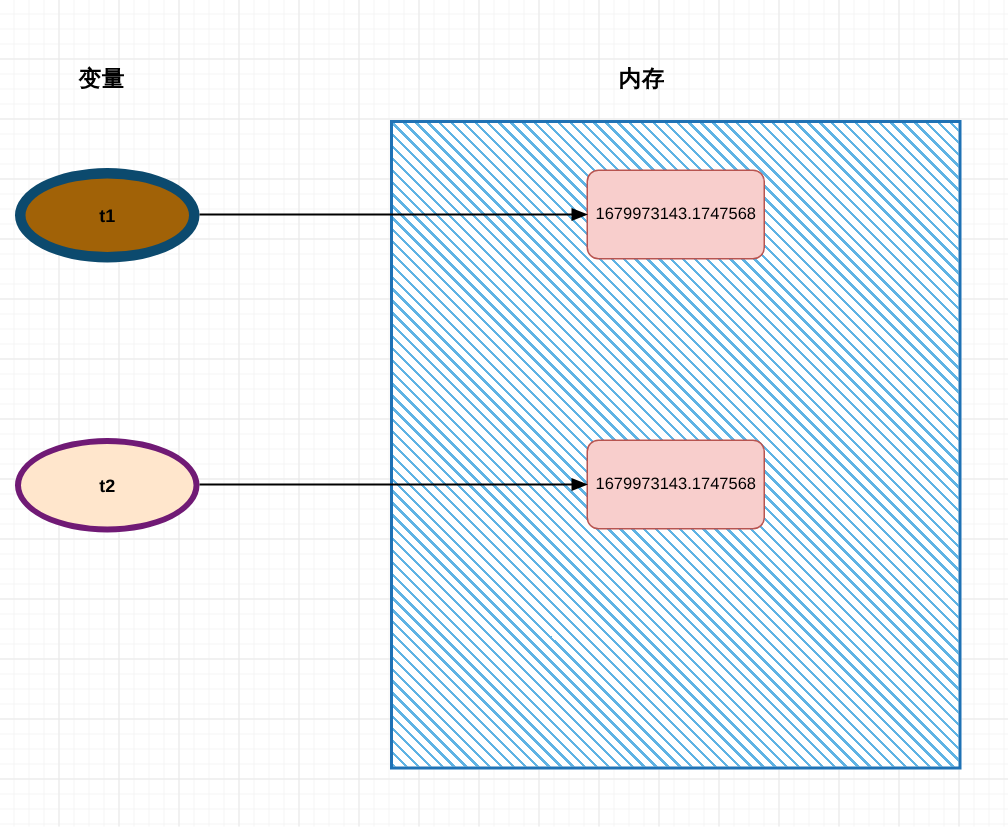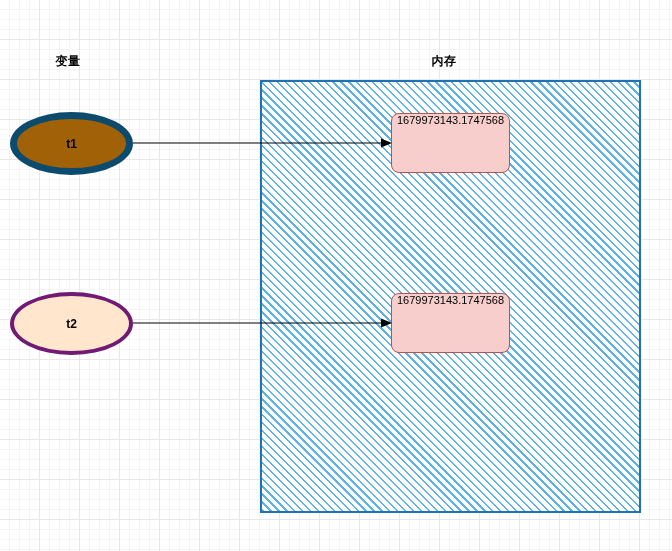--- a/index.html
+++ b/index.html
@@ -30,31 +30,30 @@
       40px 40px,
       40px 40px,
       10px 10px,
       10px 10px;
     background-position: -1px -1px, -1px -1px, -1px -1px, -1px -1px;
   }
 
   
   .column-heading {
     position: absolute;
-    font-size: 12px;
+    font-size: 15px;
     font-weight: bold;
     color: #000000;
     text-align: center;
     white-space: nowrap;
     transform: translateX(-50%);
     letter-spacing: 0.5px;
-    margin-top: 10px;
   }
   #heading-variable { left: 68px;  top: 43px; }
-  #heading-memory   { left: 444px; top: 43px; }
+  #heading-memory   { left: 428px; top: 43px; }
 
   
   #memory-region {
     position: absolute;
     left: 260px;
     top: 80px;
     width: 381px;
     height: 433px;
     box-sizing: border-box;
     border: 2px solid #1f72b5;
@@ -97,21 +96,21 @@
   .memory-value-box {
     position: absolute;
     box-sizing: border-box;
     left: 391px;
     width: 119px;
     height: 60px;
     border-radius: 8px;
     background-color: #f8cecc;
     border: 1px solid #b85450;
     display: flex;
-    align-items: flex-start;
+    align-items: center;
     justify-content: center;
     font-size: 11px;
     color: #000000;
     white-space: nowrap;
   }
   #memory-value-box-1 { top: 113px; }
   #memory-value-box-2 { top: 293px; }
 
   
   .pointer-arrow {

